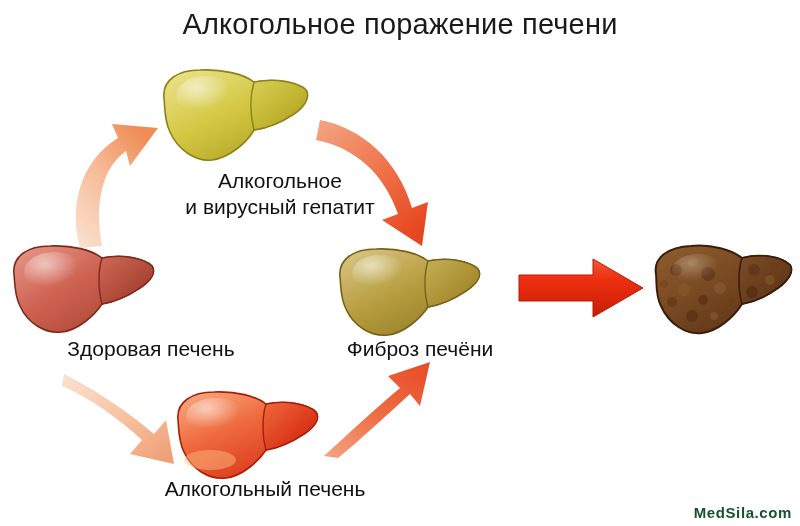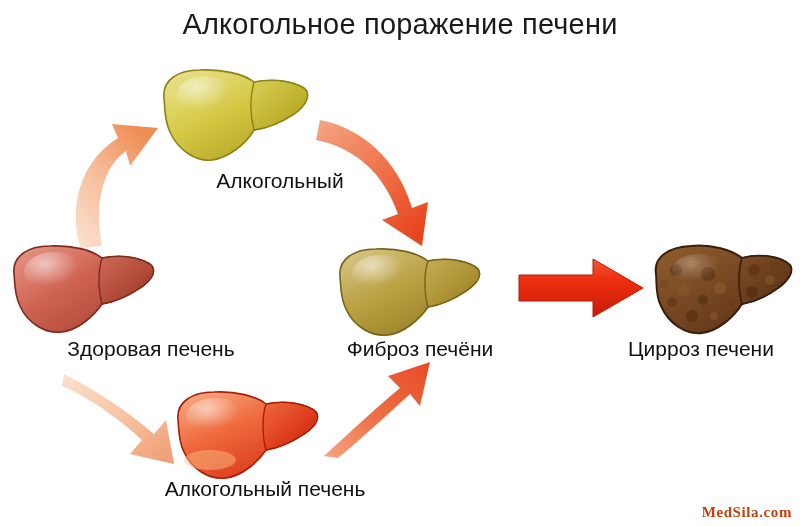--- a/index.html
+++ b/index.html
@@ -55,23 +55,23 @@
   }
   .arrow svg { display: block; width: 100%; height: 100%; overflow: visible; }
 
   
   .watermark {
     position: absolute;
     right: 8px;
     bottom: 5px;
     font-size: 15px;
     font-weight: bold;
-    color: #c2410c;
+    color: #14532d;
     letter-spacing: 0.6px;
-    font-family: Liberation Serif, serif;
+    font-family: Liberation Sans, sans-serif;
   }
 </style>
 </head>
 <body>
 
 <div id="canvas">
 
   <div class="diagram-title">Алкогольное поражение печени</div>
 
   <svg width="0" height="0" style="position:absolute">
@@ -214,21 +214,22 @@
     <svg viewBox="0 0 160 106">
       <path d="M10,36 C8,18 24,8 46,8 C68,7 90,12 100,20 C122,16 144,20 152,28
                C156,34 152,44 140,52 C128,60 114,66 100,68 C92,82 74,96 58,98
                C42,100 24,88 16,70 C10,58 11,44 10,36 Z" fill="url(#gViralL)" stroke="#8e8118" stroke-width="1.6"></path>
       <path d="M100,20 C122,16 144,20 152,28 C156,34 152,44 140,52
                C128,60 114,66 100,68 C96,52 96,34 100,20 Z" fill="url(#gViralR)" stroke="#8e8118" stroke-width="1.4"></path>
       <ellipse cx="52" cy="34" rx="30" ry="20" fill="url(#gloss)"></ellipse>
     </svg>
   </div>
   <div class="stage-label two-line" style="left:120px; top:168px; width:320px;">
-    <div>Алкогольный</div>
+    <div>Алкогольное</div>
+    <div>и вирусный гепатит</div>
   </div>
 
   <div class="liver" style="left:170px; top:386px; width:152px; height:98px;">
     <svg viewBox="0 0 152 98">
       <path d="M8,34 C6,16 22,6 44,6 C66,5 86,10 96,18 C116,14 138,18 146,26
                C150,32 146,40 134,48 C122,56 108,62 96,64 C88,76 72,90 56,92
                C40,94 22,84 14,66 C8,54 9,42 8,34 Z" fill="url(#gAlcoL)" stroke="#a81e08" stroke-width="1.6"></path>
       <path d="M96,18 C116,14 138,18 146,26 C150,32 146,40 134,48
                C122,56 108,62 96,64 C92,50 92,30 96,18 Z" fill="url(#gAlcoR)" stroke="#a81e08" stroke-width="1.4"></path>
       <ellipse cx="46" cy="30" rx="30" ry="18" fill="url(#gloss)"></ellipse>
@@ -270,17 +271,16 @@
         <circle cx="106" cy="30" r="6" fill="#5a3113"></circle>
         <circle cx="122" cy="40" r="5" fill="#885729"></circle>
         <circle cx="104" cy="52" r="6" fill="#4d2910"></circle>
         <circle cx="126" cy="26" r="4" fill="#6b3c19"></circle>
         <circle cx="16" cy="44" r="4" fill="#73451f"></circle>
         <circle cx="84" cy="62" r="4" fill="#6b3c19"></circle>
       </g>
       <ellipse cx="50" cy="30" rx="26" ry="16" fill="url(#gloss)" opacity="0.5"></ellipse>
     </svg>
   </div>
-  <div class="stage-label" style="left:602px; top:336px; width:198px;">Цирроз печени</div>
 
   <div class="watermark">MedSila.com</div>
 
 </div>
 
 </body></html>

